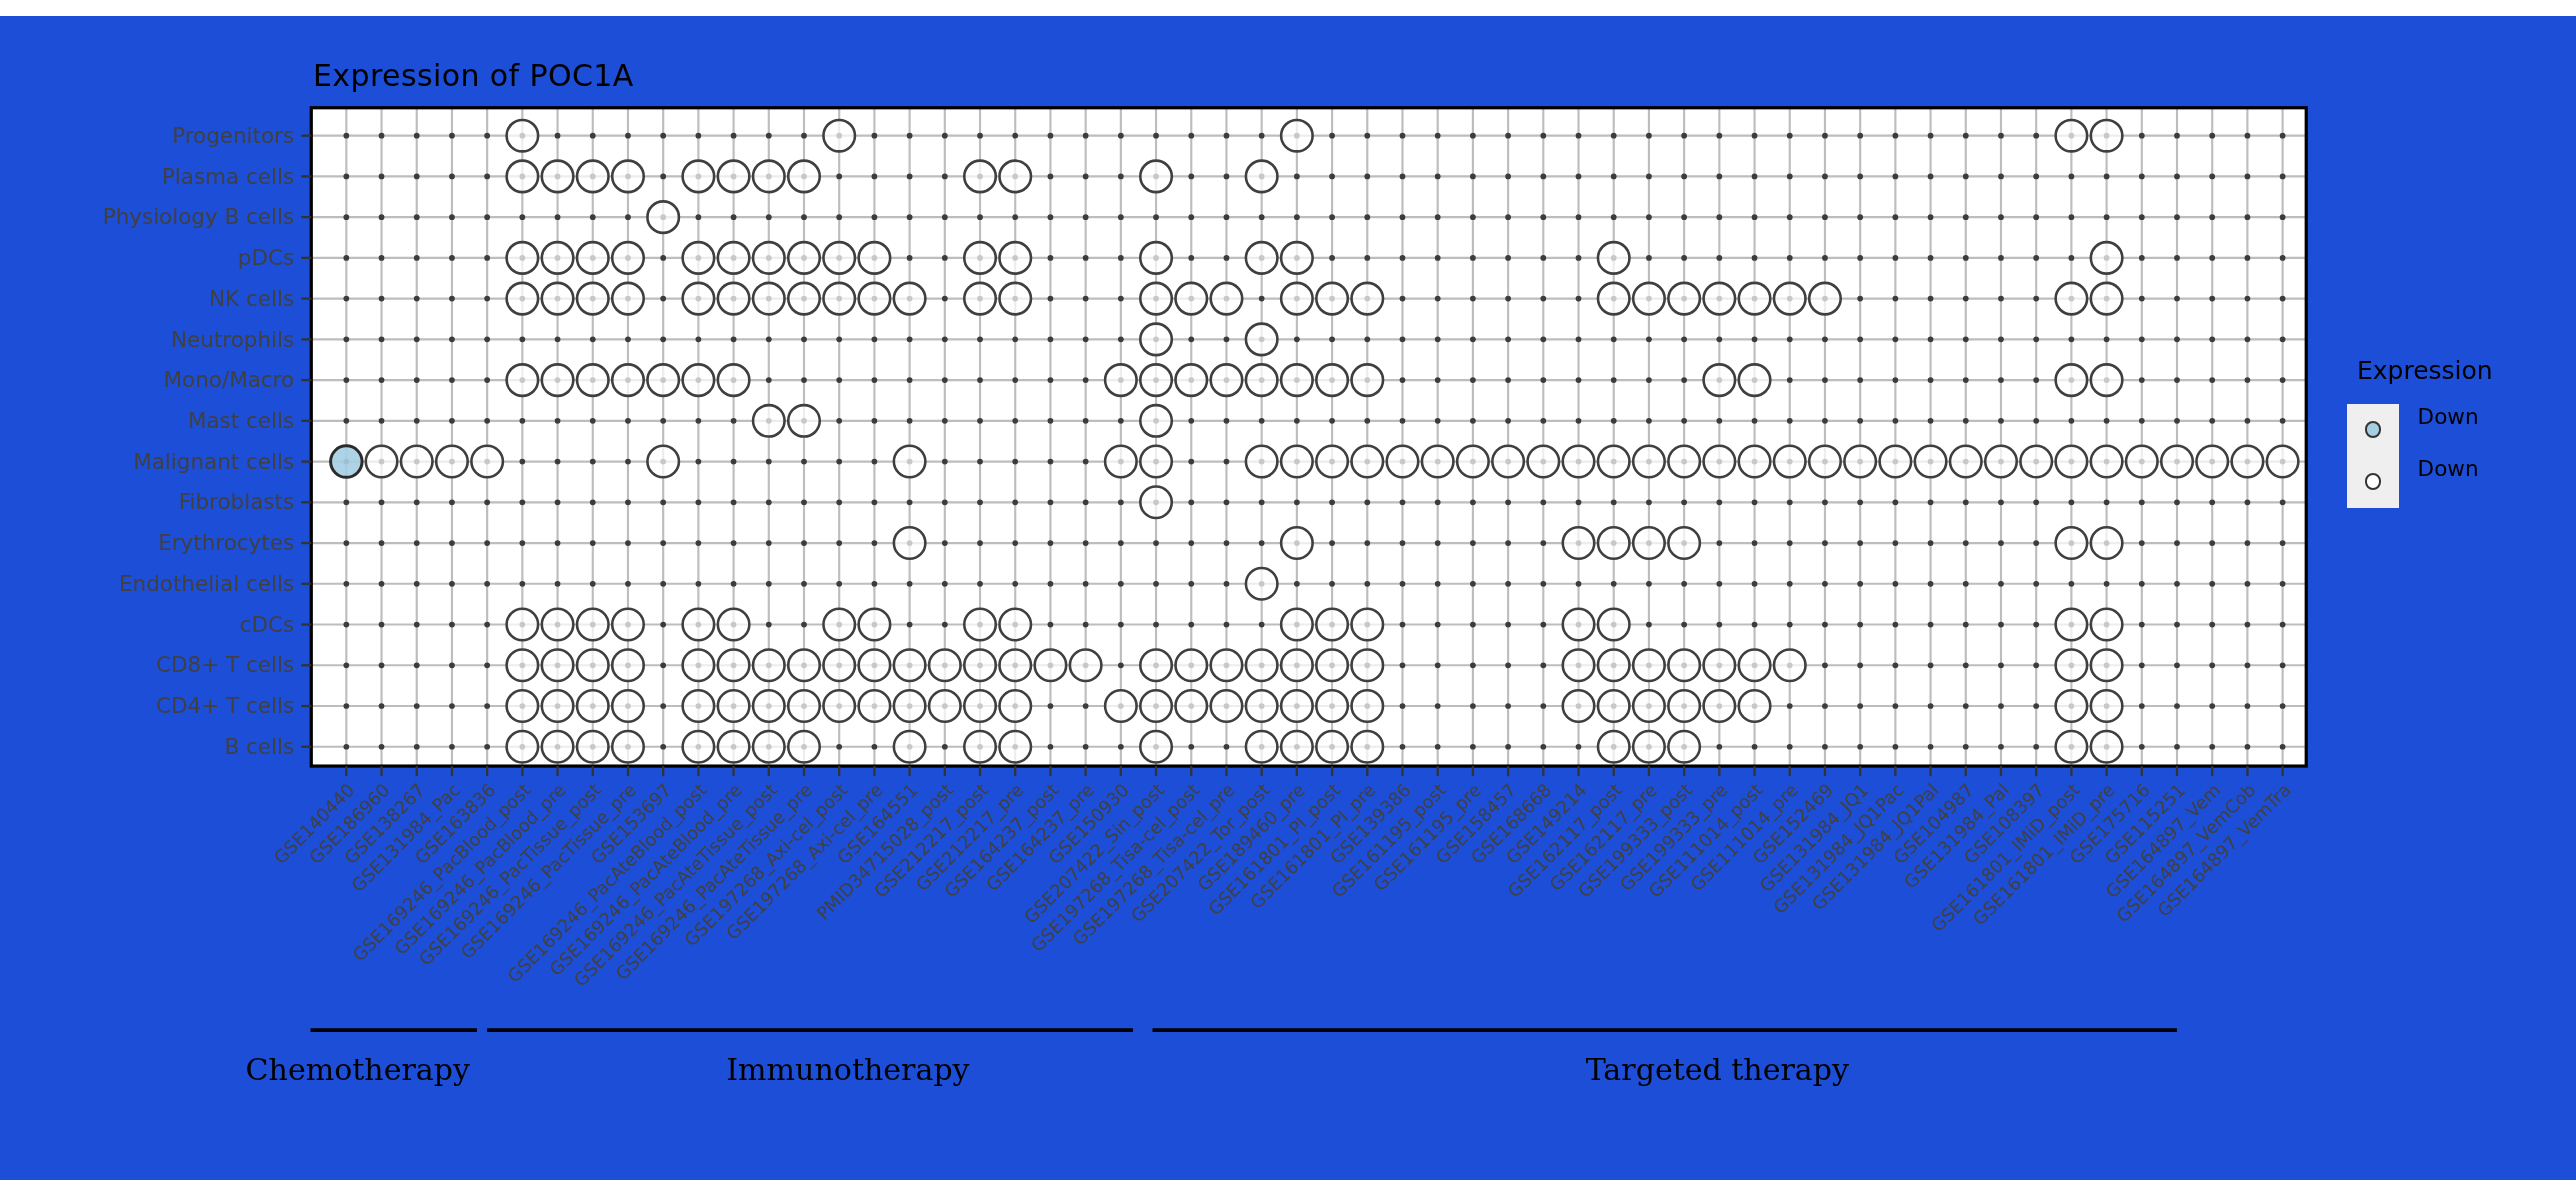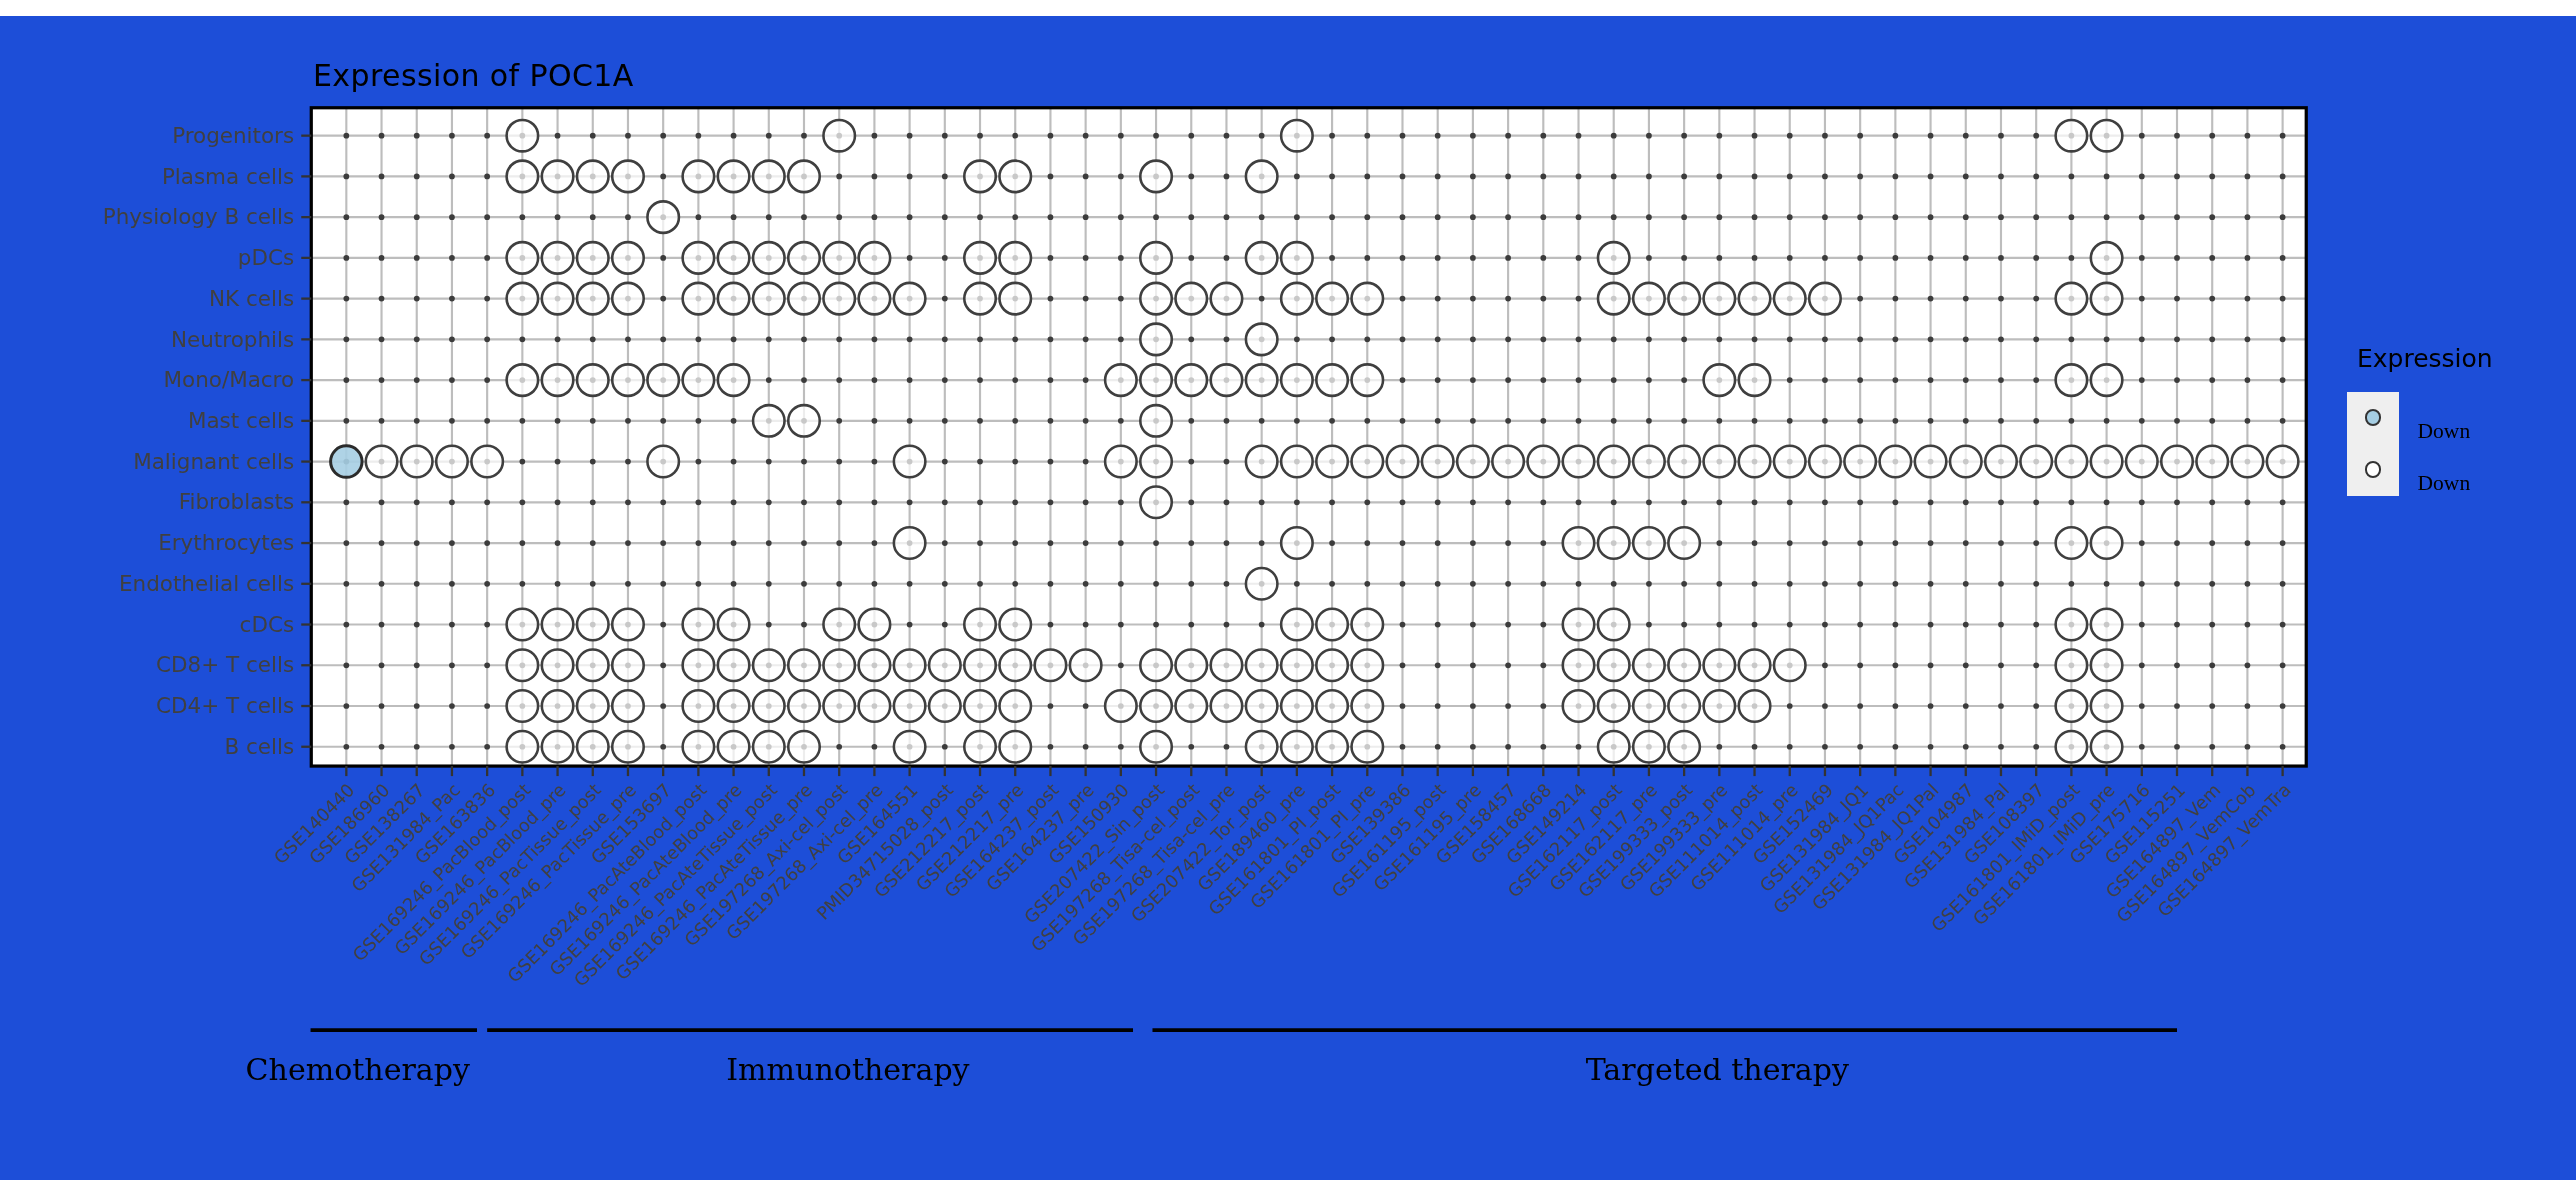--- a/index.html
+++ b/index.html
@@ -1,23 +1,23 @@
 <!DOCTYPE html>
 <html style="font-size:11.4px"><head>
 <meta charset="utf-8">
 <style>
   html,body{margin:0;padding:0;background:#ffffff;}
   .chart-root{position:relative;width:2576px;height:1181px;background:#1d4ed8;overflow:hidden;
               font-family:"DejaVu Sans","Liberation Sans",sans-serif;margin-top:16px;}
   #plot-svg{position:absolute;left:0;top:0;}
   .chart-title{position:absolute;left:313px;top:42px;font-size:30px;color:#000;letter-spacing:0.4px;}
-  .legend{position:absolute;left:2347px;top:328px;width:215px;}
+  .legend{position:absolute;left:2347px;top:340px;width:215px;}
   .legend-title{font-size:25px;color:#000;margin:0 0 18.6px 10px;}
   .legend-items{display:flex;flex-direction:column;}
-  .legend-item{display:flex;align-items:flex-end;height:52px;font-family:Liberation Serif, serif;}
+  .legend-item{display:flex;align-items:flex-start;height:52px;}
   .legend-key{width:52px;height:52px;background:#efefef;display:flex;align-items:center;justify-content:center;}
   .legend-swatch{width:16.5px;height:16.5px;border-radius:50%;border:2.1px solid #333;box-sizing:border-box;}
   .legend-label{font-size:21.5px;color:#000;margin-left:18.6px;}
 </style>
 </head>
 <body>
 
 <div class="chart-root">
   <div class="chart-title">Expression of POC1A</div>
   <svg id="plot-svg" width="2576" height="1181" viewBox="0 0 3600 1650">

